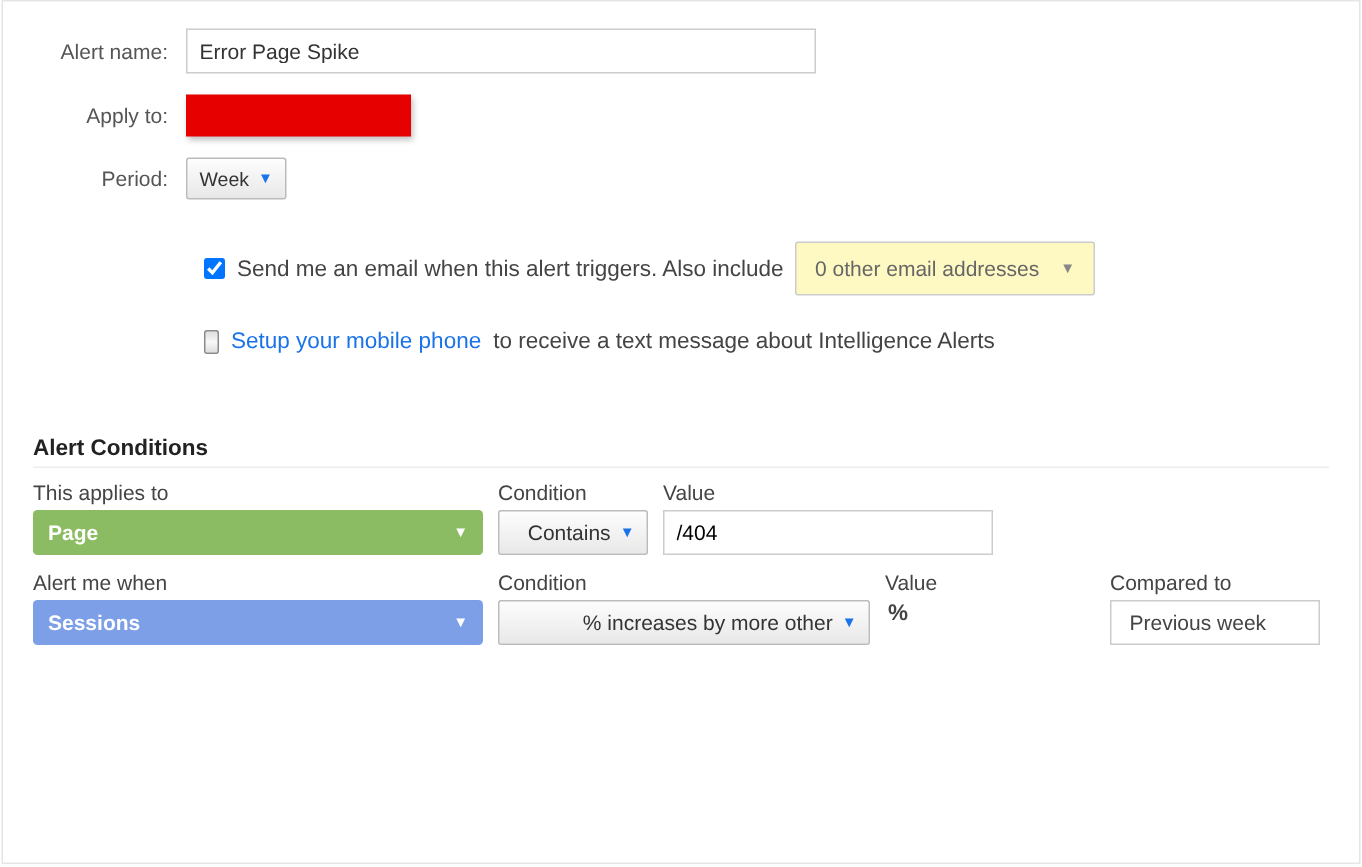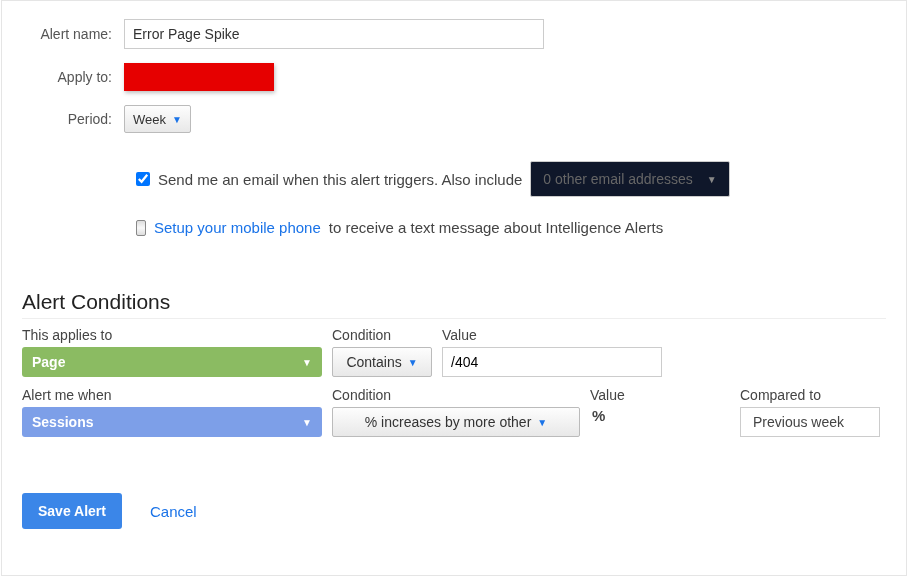--- a/index.html
+++ b/index.html
@@ -74,21 +74,21 @@
     margin-bottom: 22px;
   }
   .checkbox-row input[type=checkbox] {
     width: 14px; height: 14px;
   }
   .wide-select {
     display: inline-flex;
     align-items: center;
     height: 36px;
     border: 1px solid #ccc;
-    background: #0f172a;
+    background: #fef9c3;
     padding: 0 12px;
     font-size: 14px;
     color: #666;
     cursor: pointer;
     border-radius: 2px;
     gap: 14px;
   }
   .wide-select .caret { color: #888; font-size: 10px; }
   .phone-row {
     display: flex;
@@ -99,22 +99,22 @@
   }
   .phone-row a { color: #1a73e8; text-decoration: none; }
   .phone-icon {
     width: 10px; height: 16px;
     border: 1px solid #888;
     border-radius: 2px;
     background: linear-gradient(#ddd,#f8f8f8,#ddd);
     position: relative;
   }
   .section-title {
-    font-weight: normal;
-    font-size: 21px;
+    font-weight: bold;
+    font-size: 15px;
     color: #222;
     margin-top: 54px;
     margin-bottom: 4px;
   }
   .cond-grid {
     border-top: 1px solid #eee;
     padding-top: 4px;
   }
   .cond-row {
     display: flex;
@@ -154,21 +154,21 @@
     align-items: center;
     height: 30px;
     border: 1px solid #bbb;
     background: linear-gradient(#fdfdfd,#e8e8e8);
     padding: 0 8px;
     font-size: 14px;
     color: #333;
     cursor: pointer;
     border-radius: 2px;
     gap: 6px;
-    justify-content: center;
+    justify-content: flex-end;
   }
   .grey-select .caret { color: #1a73e8; font-size: 10px; }
   .val-input {
     border: 1px solid #ccc;
     height: 30px;
     padding: 4px 8px;
     font-size: 14px;
   }
   .num-input {
     border: 1px solid #ccc;
@@ -307,18 +307,14 @@
       <div class="col" style="width:140px">
         <div class="col-label">Compared to</div>
         <div class="compared-box">
           <span>Previous week</span>
         </div>
       </div>
     </div>
 
   </div>
 
-  <div class="button-row">
-    <button class="btn-primary">Save Alert</button>
-    <button class="btn-link">Cancel</button>
-  </div>
 
 </div>
 
 </body></html>

